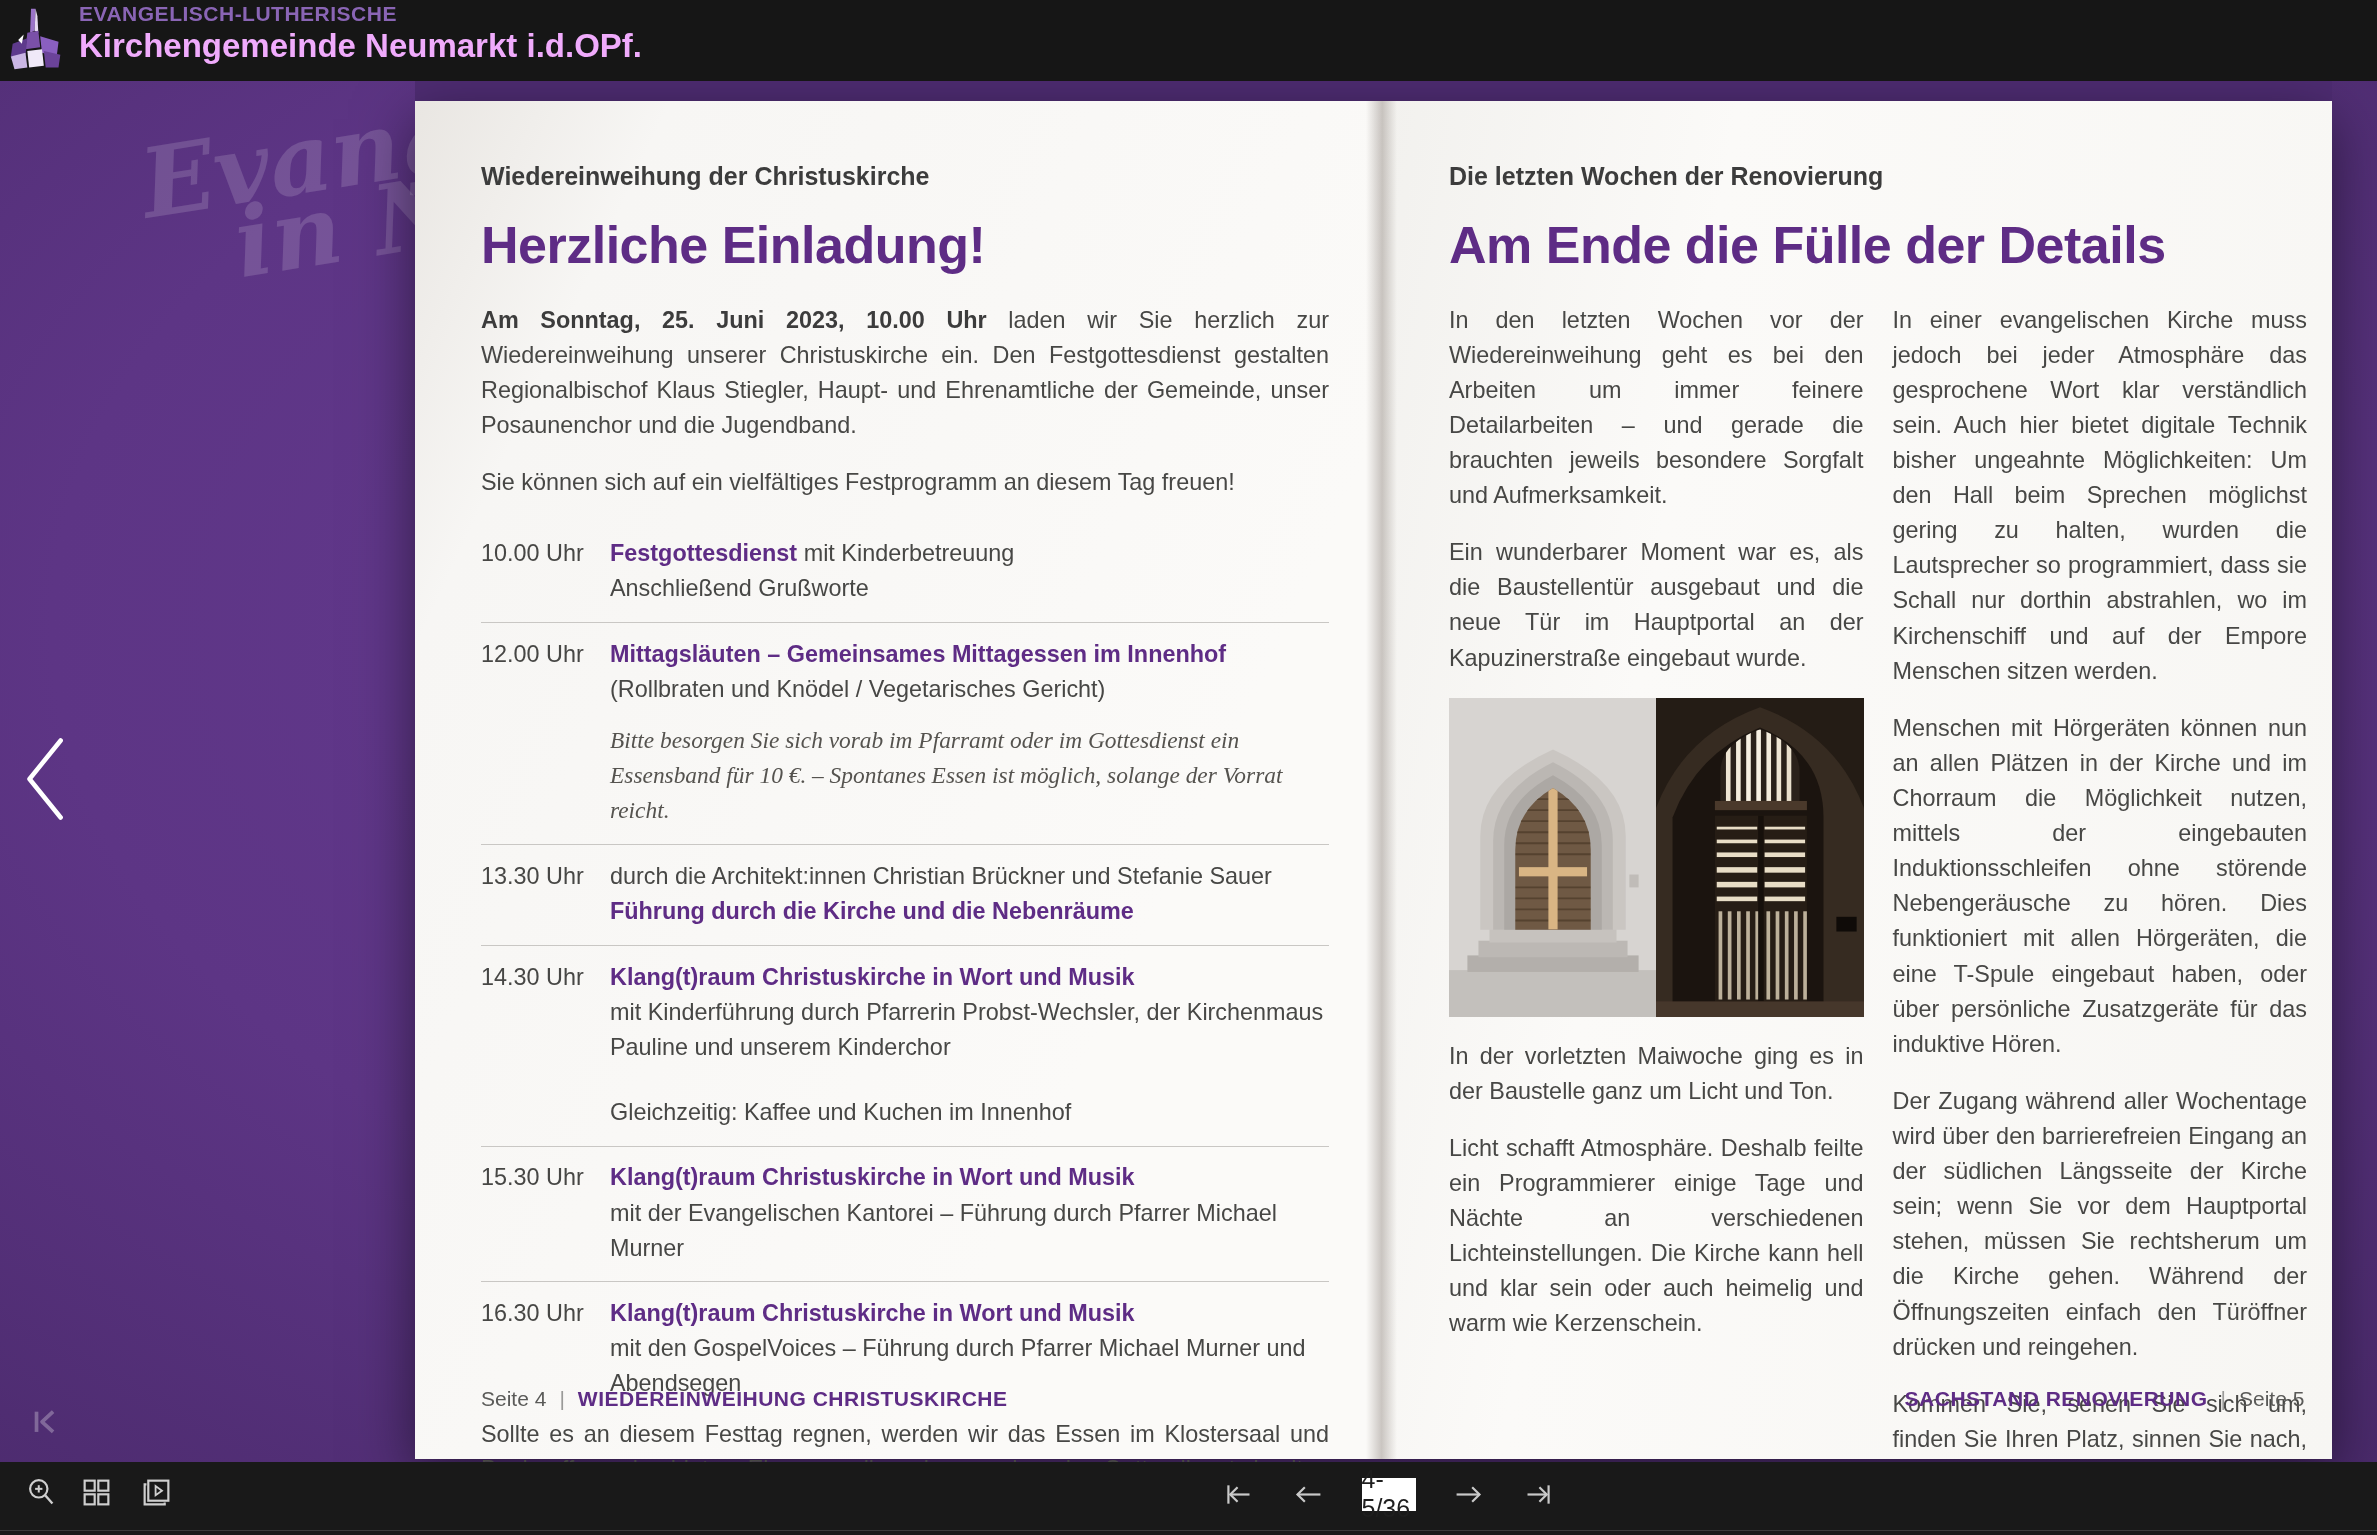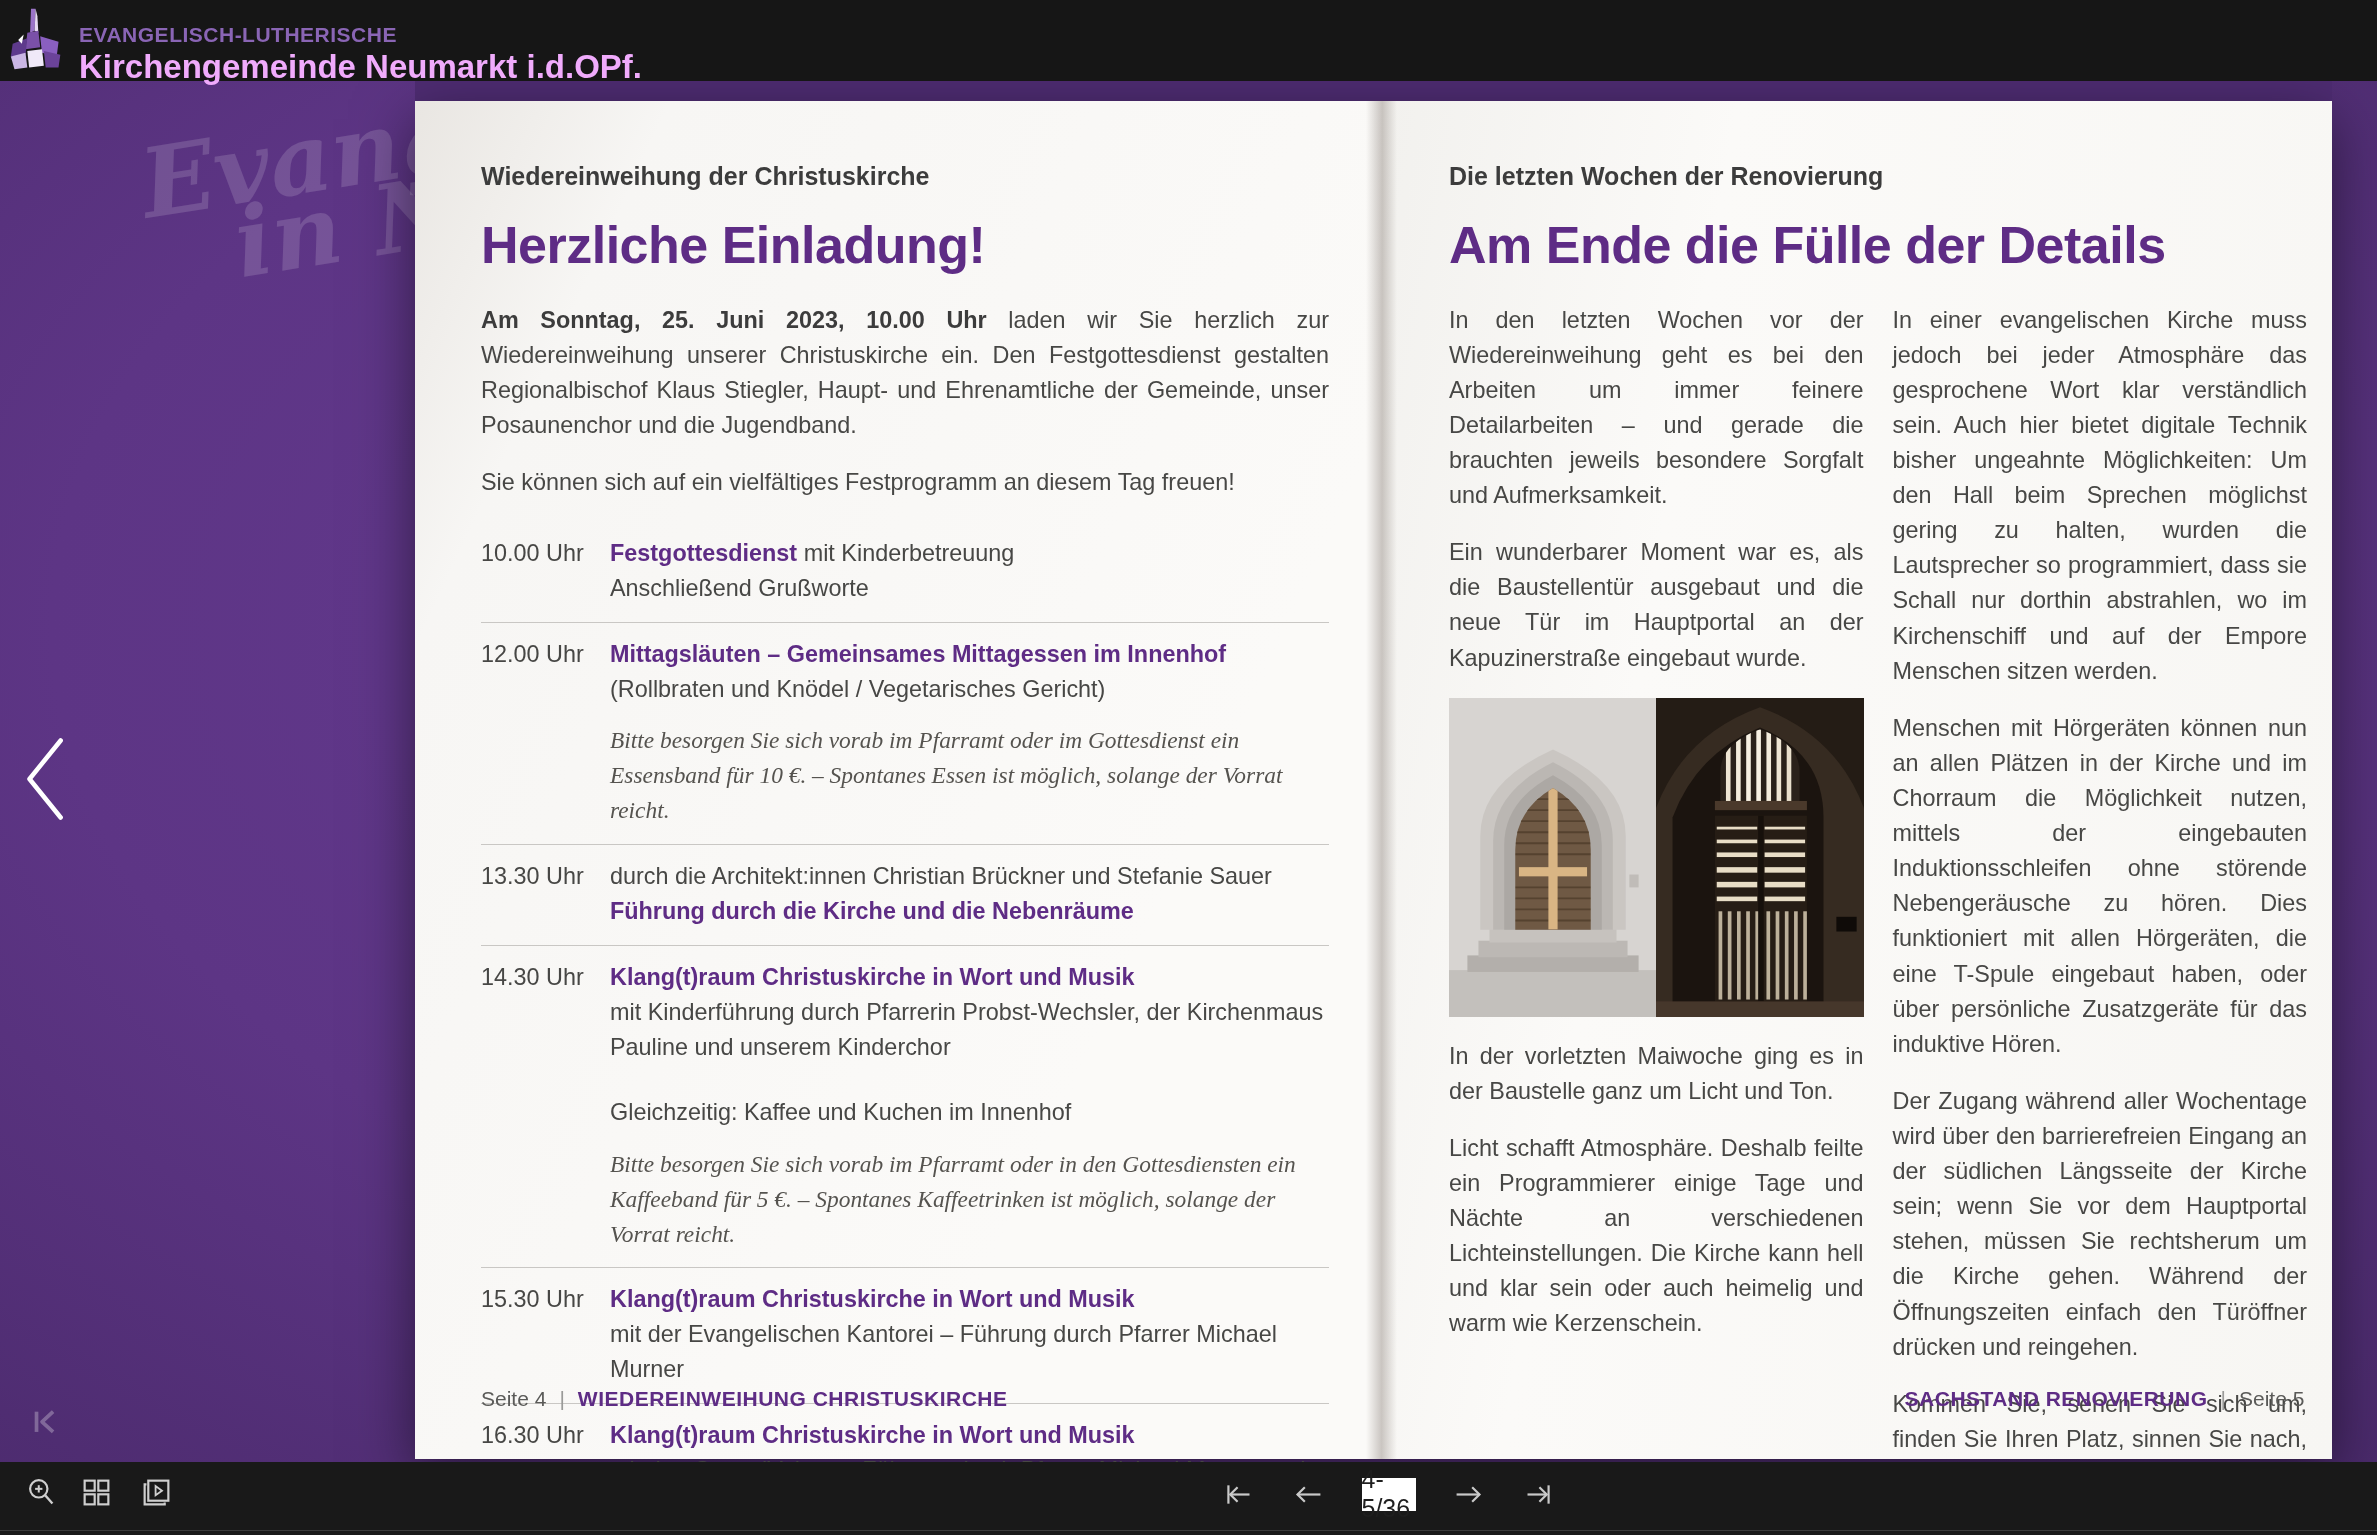--- a/index.html
+++ b/index.html
@@ -3,21 +3,21 @@
 <meta charset="utf-8">
 <style>
   html,body{margin:0;padding:0;}
   body{
     position:relative;width:2377px;height:1535px;overflow:hidden;
     font-family:"Liberation Sans",sans-serif;background:#101010;
   }
   
   .header{position:absolute;left:0;top:0;width:2377px;height:81px;background:#161616;z-index:30;}
   .header-logo{position:absolute;left:7.3px;top:7.3px;width:59px;height:66px;}
-  .header-text{position:absolute;left:79px;top:23px;}
+  .header-text{position:absolute;left:79px;top:2px;}
   .header-line1{color:#8a65b5;font-size:21px;font-weight:600;letter-spacing:0.5px;line-height:1.1;}
   .header-line2{color:#f0abfc;font-size:33px;font-weight:700;line-height:1.25;}
   
   .stage{position:absolute;left:0;top:69px;width:2377px;height:1394px;
     background:radial-gradient(ellipse at 45% 40%, #663b92 0%, #5d3585 55%, #4a2a6b 100%);}
   .watermark{position:absolute;color:rgba(255,255,255,.15);font-family:"DejaVu Serif",serif;
     font-style:italic;font-weight:700;transform:rotate(-9deg);white-space:nowrap;}
   .wm1{left:138px;top:9.2px;font-size:96px;}
   .wm2{left:234px;top:96px;font-size:96px;}
   .page-top-strip{position:absolute;left:415px;top:12px;width:1917px;height:22px;background:#4e2c72;}
@@ -138,21 +138,20 @@
               <div class="sched-line sched-title">Führung durch die Kirche und die Nebenräume</div>
             </div>
           </div>
 
           <div class="sched-row">
             <div class="sched-time sched-line">14.30 Uhr</div>
             <div class="sched-body">
               <div class="sched-line sched-title">Klang(t)raum Christuskirche in Wort und Musik</div>
               <div class="sched-line">mit Kinderführung durch Pfarrerin Probst-Wechsler, der Kirchenmaus Pauline und unserem Kinderchor</div>
               <div class="sched-line sched-extra">Gleichzeitig: Kaffee und Kuchen im Innenhof</div>
-              <p class="note">Bitte besorgen Sie sich vorab im Pfarramt oder in den Gottesdiensten ein Kaffeeband für 5 €. – Spontanes Kaffeetrinken ist möglich, solange der Vorrat reicht.</p>
             </div>
           </div>
 
           <div class="sched-row">
             <div class="sched-time sched-line">15.30 Uhr</div>
             <div class="sched-body">
               <div class="sched-line sched-title">Klang(t)raum Christuskirche in Wort und Musik</div>
               <div class="sched-line">mit der Evangelischen Kantorei – Führung durch Pfarrer Michael Murner</div>
             </div>
           </div>

